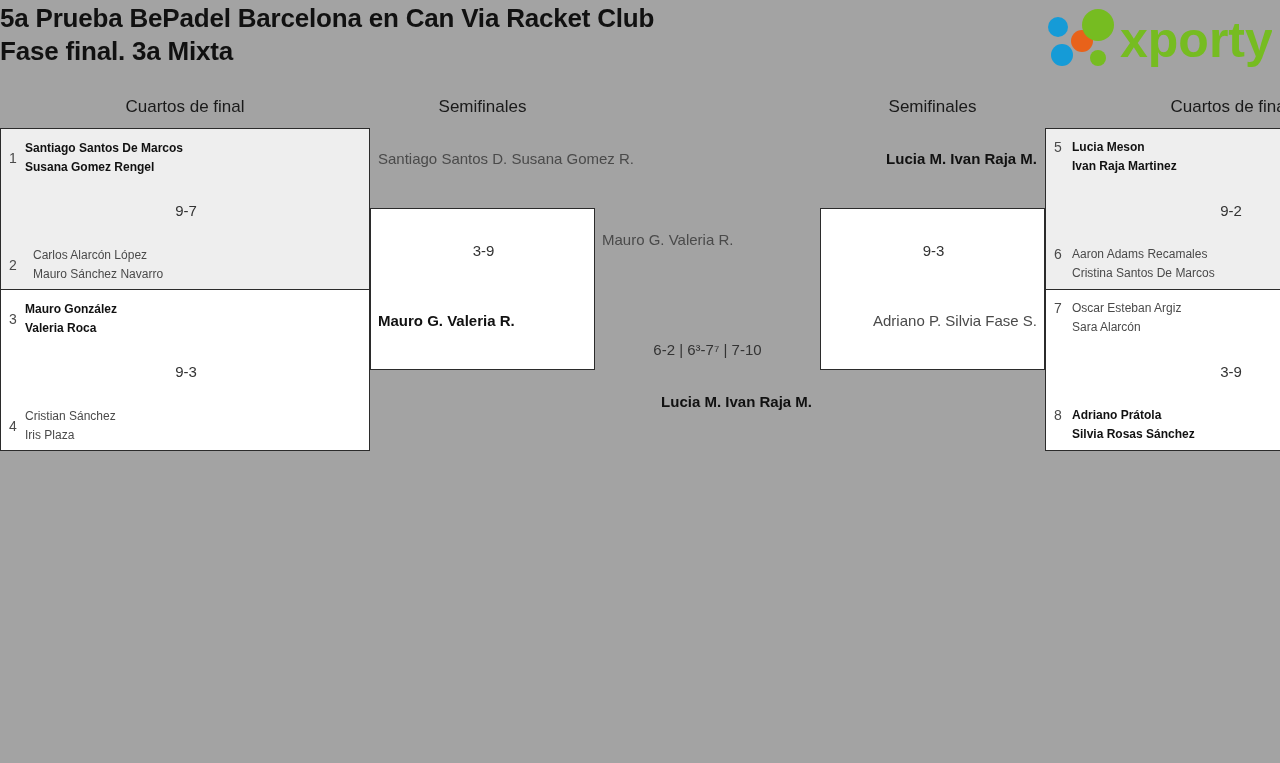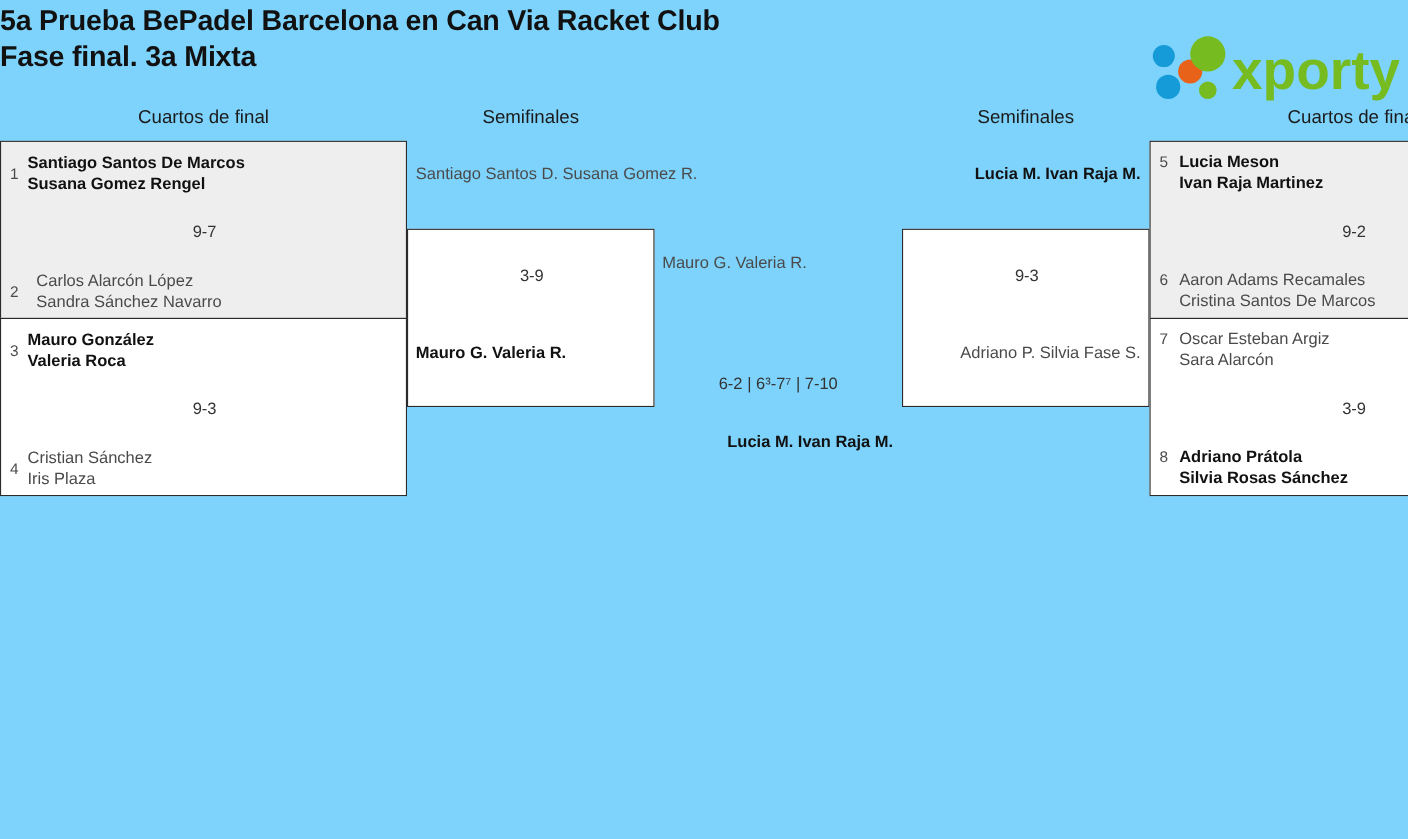--- a/index.html
+++ b/index.html
@@ -11,21 +11,21 @@
     background: #ffffff;
     font-family: "Liberation Sans", sans-serif;
     color: #1a1a1a;
     overflow: hidden;
   }
 
   #page {
     position: relative;
     width: 1280px;
     height: 763px;
-    background: #7dd3fc;
+    background: #a3a3a3;
   }
 
   
   .header-title {
     position: absolute;
     left: 0px;
     top: 2px;
     width: 1020px;
     font-size: 26px;
     font-weight: bold;
@@ -34,21 +34,20 @@
     color: #111111;
     white-space: pre-line;
   }
 
   .logo {
     position: absolute;
     right: 8px;
     top: 5px;
     width: 232px;
     height: 64px;
-    margin-top: 24px;
   }
   .logo svg { display: block; }
 
   
   .col-header {
     position: absolute;
     top: 96px;
     font-size: 17px;
     font-weight: normal;
     color: #1a1a1a;
@@ -76,21 +75,21 @@
   
   #qf3 { left: 1045px; top: 128px; width: 370px; height: 162px; }
   #qf4 { left: 1045px; top: 289px; width: 370px; height: 162px; }
   
   #sf1 { left: 370px;  top: 208px; width: 225px; height: 162px; }
   #sf2 { left: 820px;  top: 208px; width: 225px; height: 162px; }
 
   
   .team {
     position: absolute;
-    font-size: 15px;
+    font-size: 12px;
     line-height: 19px;
     color: #4a4a4a;
     white-space: nowrap;
   }
   .team.winner { color: #111111; font-weight: bold; }
   .team .ln { display: block; }
 
   .seed {
     position: absolute;
     font-size: 14px;
@@ -241,21 +240,21 @@
   <div class="mbox shaded" id="qf1">
     <span class="seed seed-a">1</span>
     <div class="team winner team-a">
       <span class="ln">Santiago Santos De Marcos</span>
       <span class="ln">Susana Gomez Rengel</span>
     </div>
     <span class="score sc">9-7</span>
     <span class="seed seed-b">2</span>
     <div class="team team-b">
       <span class="ln">Carlos Alarcón López</span>
-      <span class="ln">Sandra Sánchez Navarro</span>
+      <span class="ln">Mauro Sánchez Navarro</span>
     </div>
   </div>
 
   <div class="mbox" id="qf2">
     <span class="seed seed-a">3</span>
     <div class="team winner team-a">
       <span class="ln">Mauro González</span>
       <span class="ln">Valeria Roca</span>
     </div>
     <span class="score sc">9-3</span>

